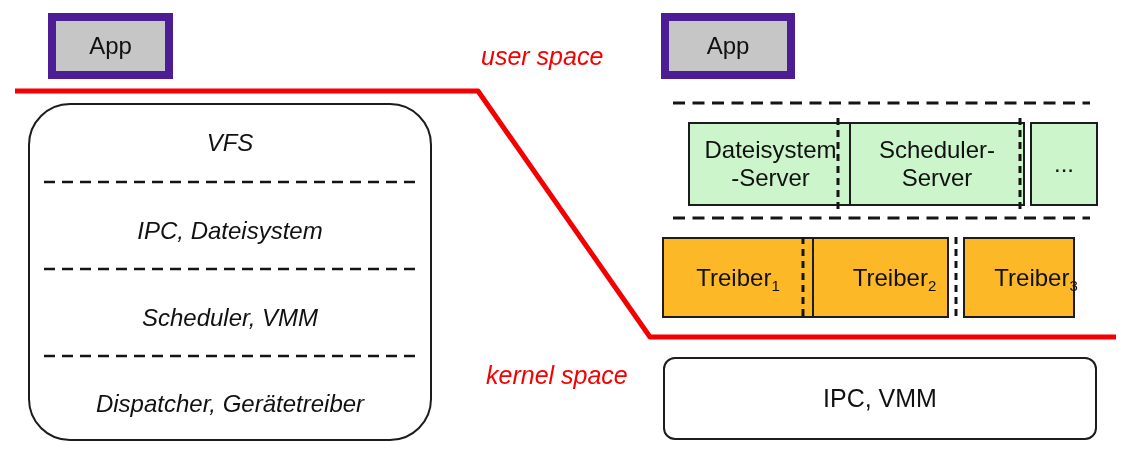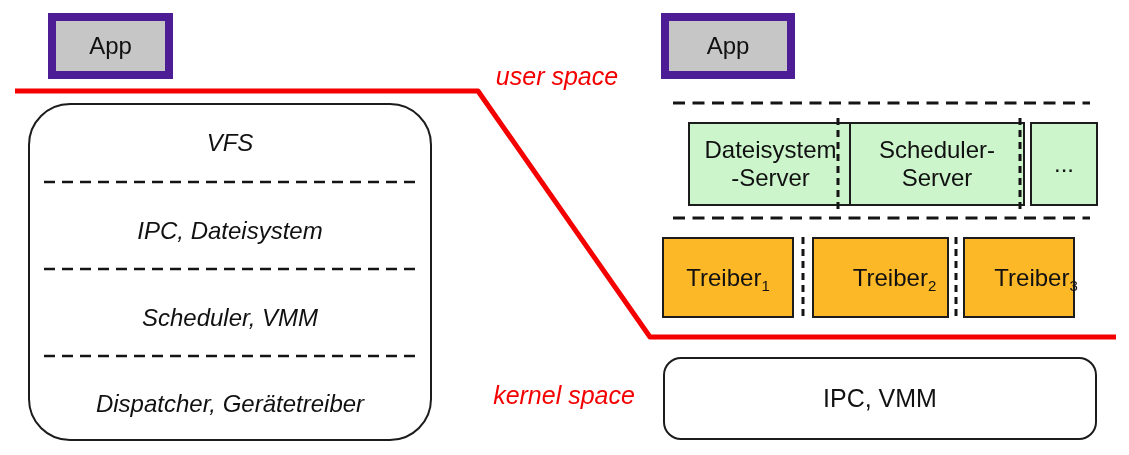--- a/index.html
+++ b/index.html
@@ -3,26 +3,26 @@
 <meta charset="utf-8">
 <style>
   html,body{margin:0;padding:0;background:#ffffff;}
   .canvas{
     position:relative;width:1129px;height:455px;background:#ffffff;
     font-family:"Liberation Sans", sans-serif;color:#111;overflow:hidden;
   }
   .box{position:absolute;box-sizing:border-box;display:flex;align-items:center;justify-content:center;text-align:center;}
   .app{background:#c6c6c6;border:8px solid #4c1d95;font-size:24px;}
   .roundL{border:2px solid #1c1c1c;border-radius:42px;background:#fff;}
-  .roundR{border:2px solid #1c1c1c;border-radius:18px;background:#fff;font-size:25px;}
+  .roundR{border:2px solid #1c1c1c;border-radius:12px;background:#fff;font-size:25px;}
   .layer{position:absolute;left:28px;width:404px;display:flex;align-items:center;justify-content:center;font-size:24px;font-style:italic;}
   .layer.pad{padding-top:10px;box-sizing:border-box;}
   .green{background:#ccf5cc;border:2px solid #1c1c1c;font-size:24px;line-height:28px;white-space:pre-line;}
   .orange{background:#fdb827;border:2px solid #1c1c1c;font-size:24px;}
-  .redlabel{position:absolute;color:#f40000;font-style:italic;font-size:25px;text-align:center;margin-top:20px;}
+  .redlabel{position:absolute;color:#f40000;font-style:italic;font-size:25px;}
   .sub{font-size:15px;position:relative;bottom:-5px;line-height:0;}
   svg.overlay{position:absolute;left:0;top:0;pointer-events:none;z-index:10;}
   .dashL{stroke:#141414;stroke-width:2.6;stroke-dasharray:11 7;}
   .dashH{stroke:#141414;stroke-width:3;stroke-dasharray:12 7.5;}
   .dashV{stroke:#141414;stroke-width:3;stroke-dasharray:7 5;}
 </style>
 </head>
 <body>
 
 <div class="canvas">
@@ -58,21 +58,21 @@
 -Server</span>
   </div>
   <div class="box green" style="left:849px;top:122px;width:176px;height:84px;">
     <span>Scheduler-
 Server</span>
   </div>
   <div class="box green" style="left:1030px;top:122px;width:68px;height:84px;">
     <span>...</span>
   </div>
 
-  <div class="box orange" style="left:662px;top:237px;width:132px;height:81px;">
+  <div class="box orange" style="left:662px;top:237px;width:152px;height:81px;">
     <span><span>Treiber</span><span class="sub">1</span></span>
   </div>
   <div class="box orange" style="left:812px;top:237px;width:137px;height:81px;padding-left:28px;">
     <span><span>Treiber</span><span class="sub">2</span></span>
   </div>
   <div class="box orange" style="left:963px;top:237px;width:112px;height:81px;padding-left:34px;">
     <span><span>Treiber</span><span class="sub">3</span></span>
   </div>
 
   <div class="box roundR" style="left:663px;top:357px;width:434px;height:83px;">

